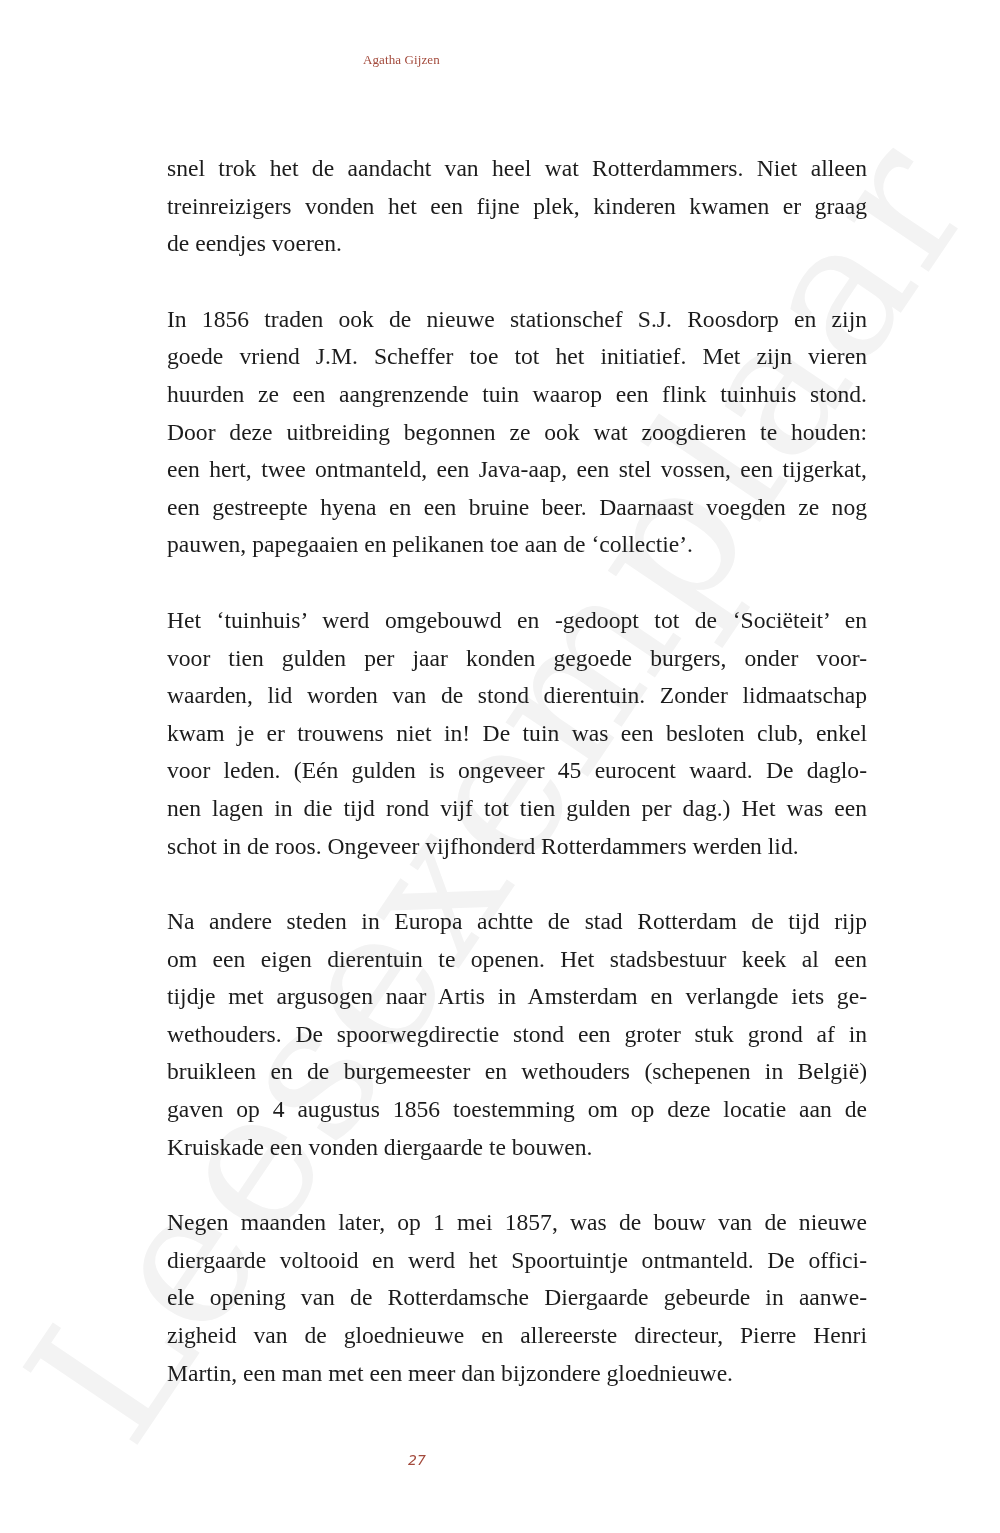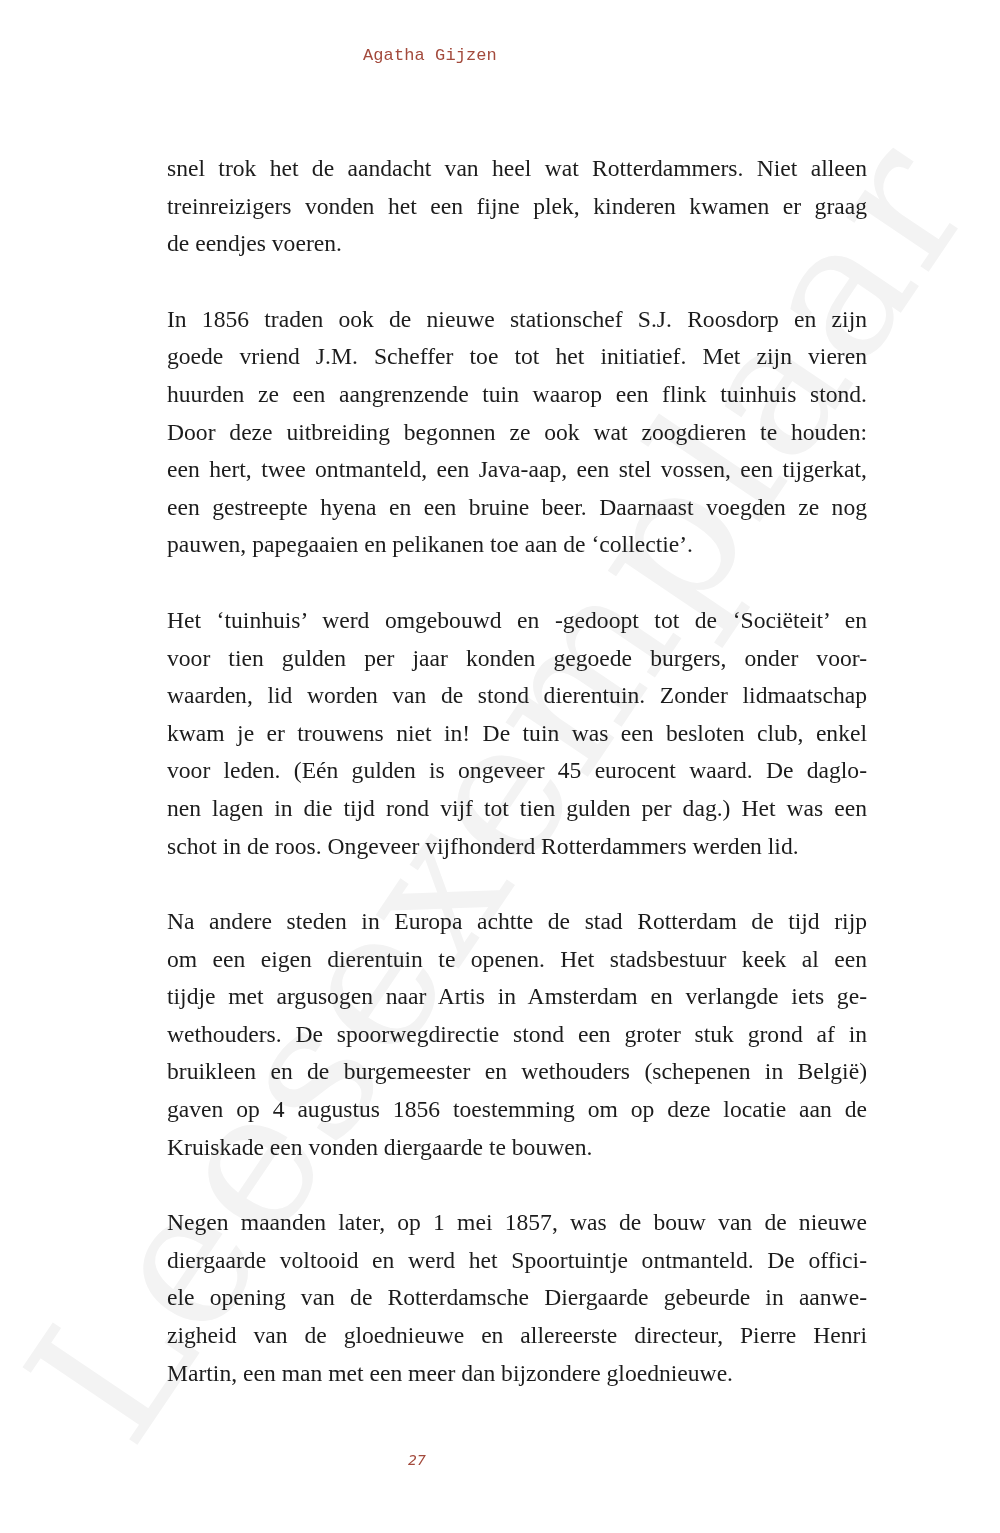--- a/index.html
+++ b/index.html
@@ -16,23 +16,23 @@
     .page {
       position: absolute;
       left: 0; top: 0;
       width: 1000px;
       height: 1533px;
       background: #ffffff;
     }
     .running-head {
       position: absolute;
       left: 363px;
-      top: 46px;
-      font-family: Liberation Mono, monospace;
-      font-size: 17px;
+      top: 52px;
+      font-family: Liberation Serif, serif;
+      font-size: 13px;
       color: #a34a3c;
       letter-spacing: 0.1px;
     }
     .watermark {
       position: absolute;
       left: 500px;
       top: 790px;
       transform: translate(-50%, -50%) rotate(-56deg);
       font-family: "DejaVu Serif", serif;
       font-size: 190px;

